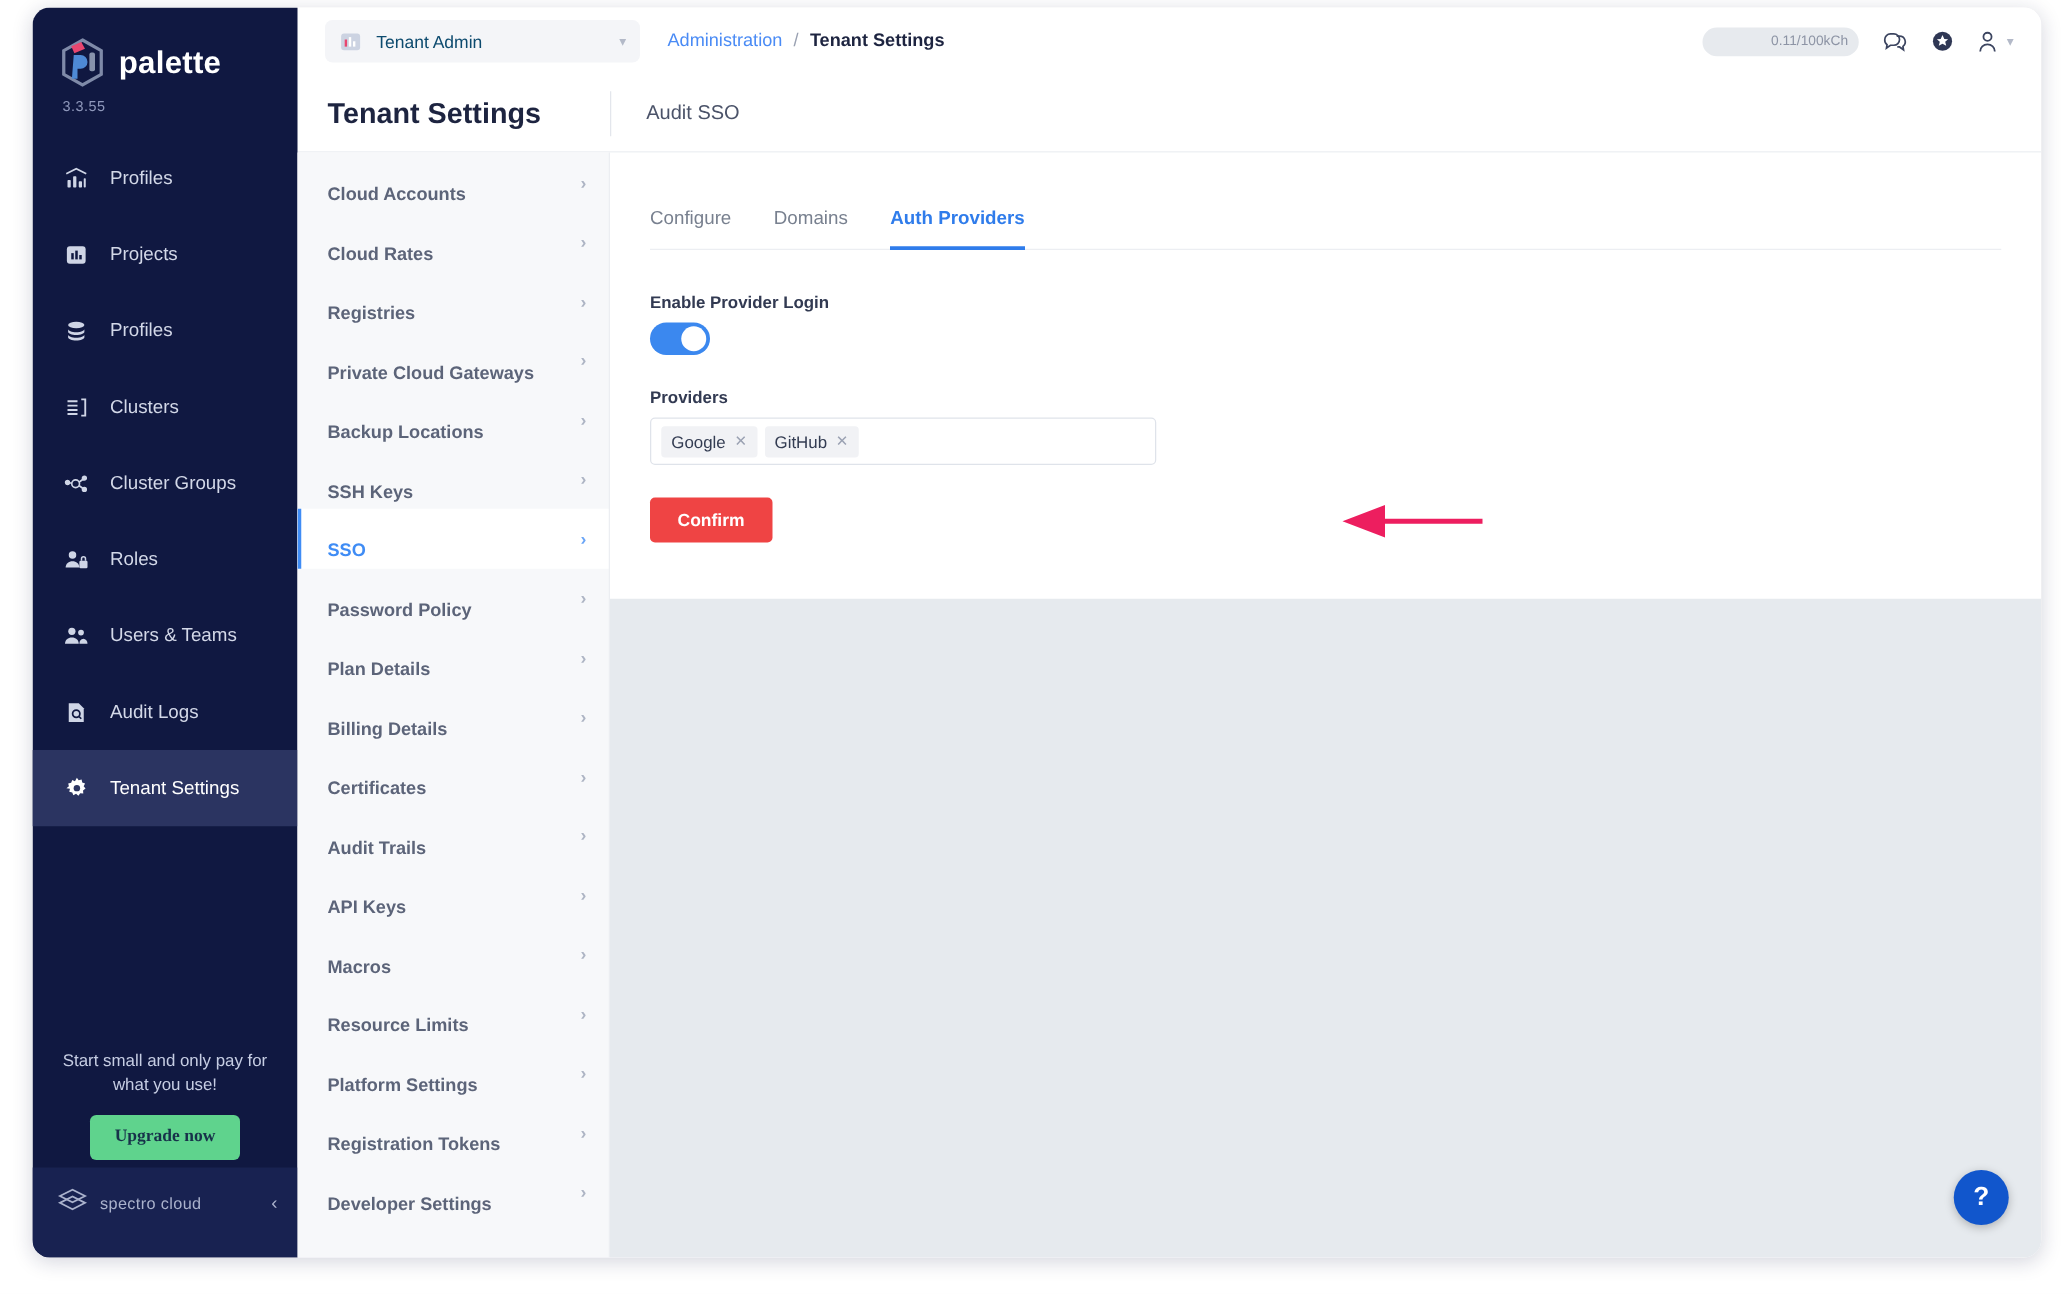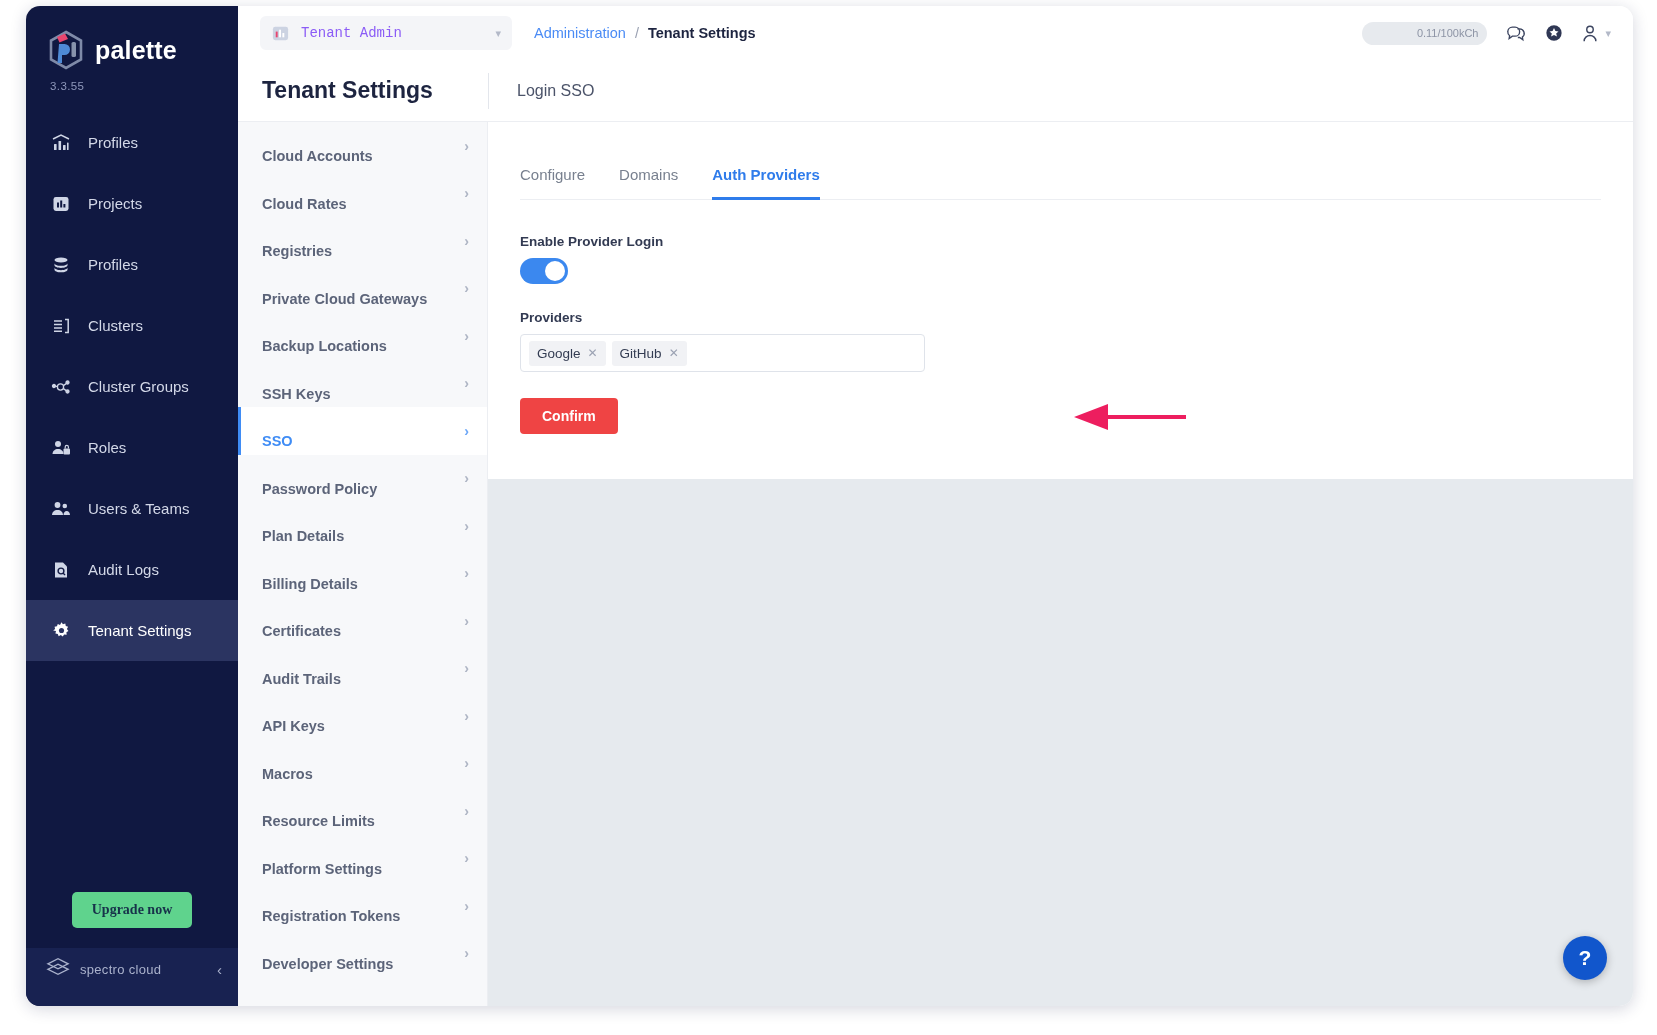--- a/index.html
+++ b/index.html
@@ -48,21 +48,21 @@
     position: absolute; left: 0; right: 0; bottom: 62px;
     padding: 0 16px 16px; text-align: center;
   }
   .promo-text { color: #c6cde3; font-size: 13.5px; line-height: 1.45; margin-bottom: 14px; }
   .promo-btn {
     display: inline-block; background: #5fd38d; color: #17324a;
     font-size: 14px; font-weight: 600; border: none; border-radius: 5px;
     padding: 10px 20px; cursor: pointer; font-family: Liberation Serif, serif;
   }
   .navfoot {
-    position: absolute; left: 0; right: 0; bottom: 0; height: 58px;
+    position: absolute; left: 0; right: 0; bottom: 0; height: 72px;
     background: #182251; display: flex; align-items: center;
     padding: 0 16px 16px 20px; gap: 10px;
   }
   .sc-name { color: #aab2cc; font-size: 13px; letter-spacing: .3px; flex: 1; }
   .collapse-icon { color: #aab2cc; font-size: 15px; cursor: pointer; }
 
   
   .main { flex: 1; display: flex; flex-direction: column; min-width: 0; }
 
   .topbar {
@@ -71,21 +71,21 @@
     padding: 0 22px 0 22px;
     background: #ffffff;
   }
   .tenant-select {
     display: flex; align-items: center; gap: 11px;
     background: #f4f5f8; border-radius: 6px;
     height: 34px; width: 252px; padding: 0 11px;
     cursor: pointer;
   }
   .tenant-ico { width: 19px; height: 19px; flex: 0 0 19px; }
-  .tenant-label { flex: 1; color: #8b5cf6; font-size: 14px; font-family: Liberation Mono, monospace; }
+  .tenant-label { flex: 1; color: #0c4a6e; font-size: 14px; }
   .chev-d { color: #b3b9c8; font-size: 11px; }
   .breadcrumb { display: flex; align-items: flex-start; gap: 9px; margin-left: 22px; font-size: 14.5px; }
   .bc-link { color: #4a8bf5; cursor: pointer; }
   .bc-sep { color: #9aa1b2; }
   .bc-cur { color: #1d2440; font-weight: 700; }
   .topbar-right { margin-left: auto; display: flex; align-items: center; gap: 18px; }
   .cost-pill {
     width: 125px; height: 23px; border-radius: 12px; background: #e7eaee;
     display: flex; align-items: center; justify-content: flex-end;
     padding-right: 9px; color: #8d94a5; font-size: 11px;
@@ -310,20 +310,21 @@
             <path d="M10 1.2l1.5 2.1 2.5-.6.5 2.5 2.4.9-1.2 2.3 1.6 2-2.1 1.5.2 2.6-2.6-.2-1.5 2.1-2-1.6-2.3 1.2-.9-2.4-2.5-.5.6-2.5L1.2 10l2.1-1.5-.6-2.5 2.5-.5.9-2.4 2.3 1.2Z"></path>
             <circle cx="10" cy="10" r="2.7" fill="#2b3461"></circle>
           </svg>
         </span>
         <span>Tenant Settings</span>
       </div>
 
     </div>
 
     <div class="promo">
+      <div class="promo-text">Start small and only pay for what you use!</div>
       <button class="promo-btn">Upgrade now</button>
     </div>
 
     <div class="navfoot">
       <span>
         <svg width="24" height="22" viewBox="0 0 26 24" fill="none" stroke="#aab2cc" stroke-width="1.5">
           <path d="M2 8.5 13 3l11 5.5L13 14Z"></path>
           <path d="M2 14.5 13 9l11 5.5L13 20Z"></path>
         </svg>
       </span>
@@ -376,21 +377,21 @@
             </svg>
           </span>
           <span class="chev-d">▾</span>
         </span>
       </div>
     </div>
 
     <div class="pagehead">
       <div class="pagehead-title">Tenant Settings</div>
       <div class="pagehead-div"></div>
-      <div class="pagehead-sub">Login SSO</div>
+      <div class="pagehead-sub">Audit SSO</div>
     </div>
 
     <div class="body-row">
 
       <div class="settingsmenu">
         <div class="smitem">
           <span class="sm-label">Cloud Accounts</span>
           <span class="sm-chev">›</span>
         </div>
         <div class="smitem">

